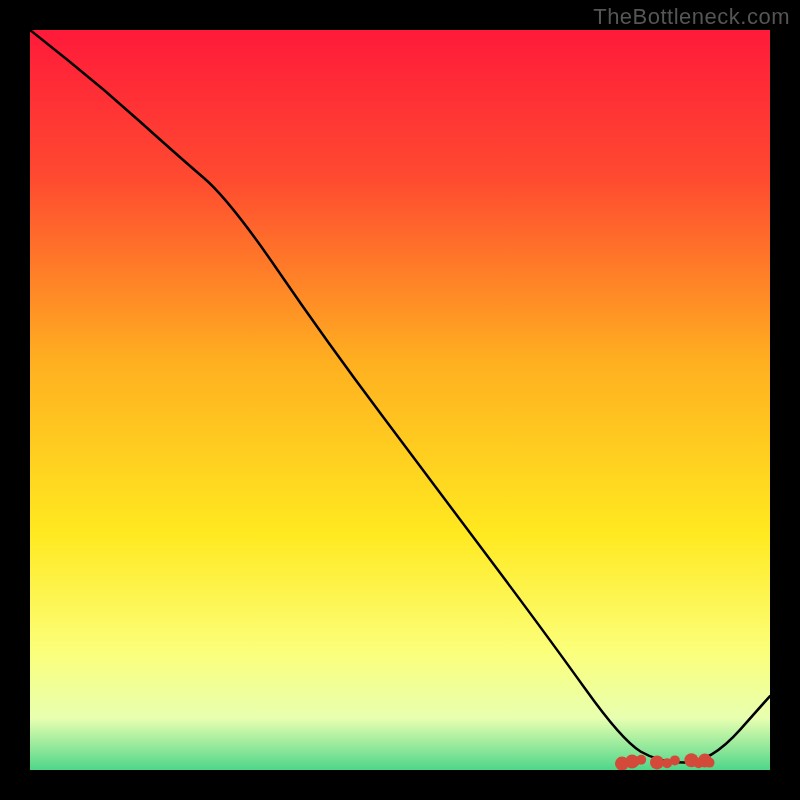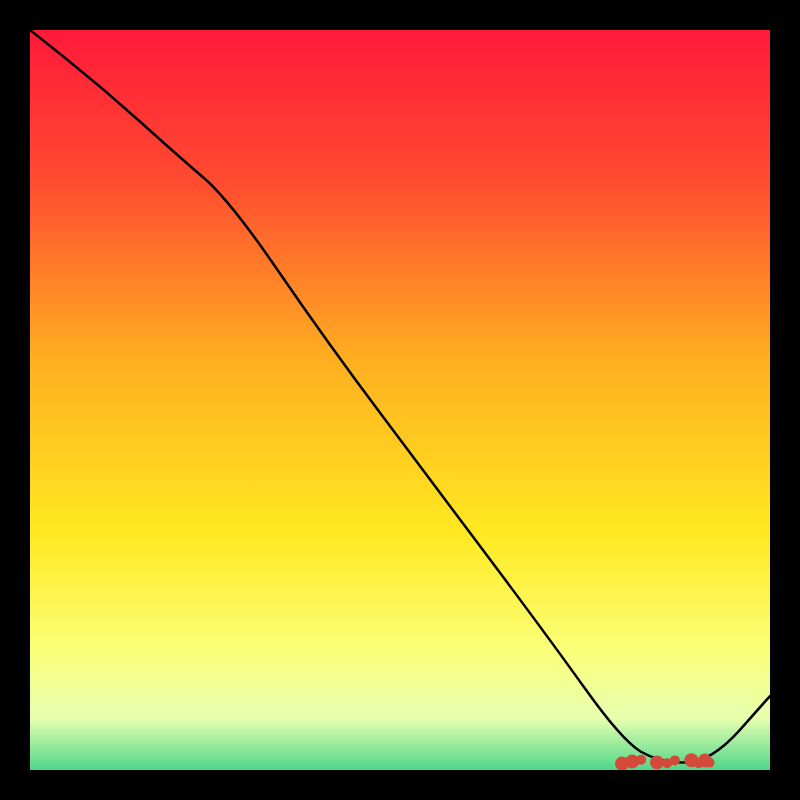--- a/index.html
+++ b/index.html
@@ -49,20 +49,21 @@
   .blob {
     fill: #d44a3a;
     stroke: none;
   }
 </style>
 </head>
 <body>
 
 <div class="frame">
 
+  <div class="watermark">TheBottleneck.com</div>
 
   <div class="plot-outer">
     <svg class="plot" viewBox="0 0 740 740" preserveAspectRatio="none">
       <defs>
         <linearGradient id="bg-grad" x1="0" y1="0" x2="0" y2="1">
           <stop offset="0%" stop-color="#ff1a3a"></stop>
           <stop offset="20%" stop-color="#ff4a30"></stop>
           <stop offset="45%" stop-color="#ffb020"></stop>
           <stop offset="68%" stop-color="#ffe920"></stop>
           <stop offset="84%" stop-color="#fbff7a"></stop>

